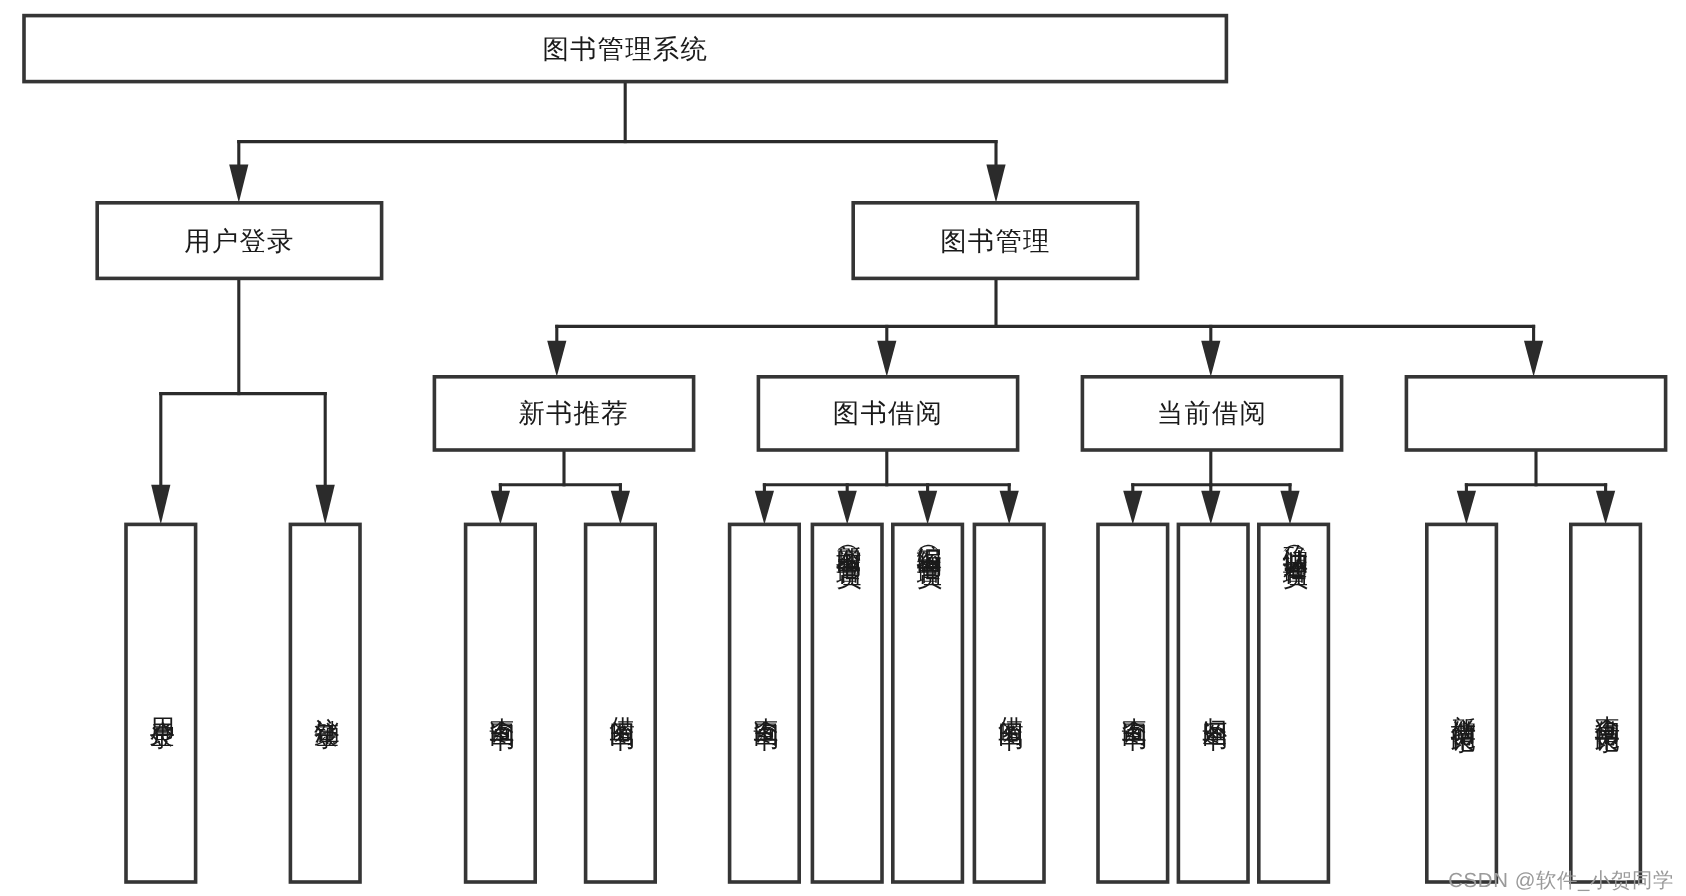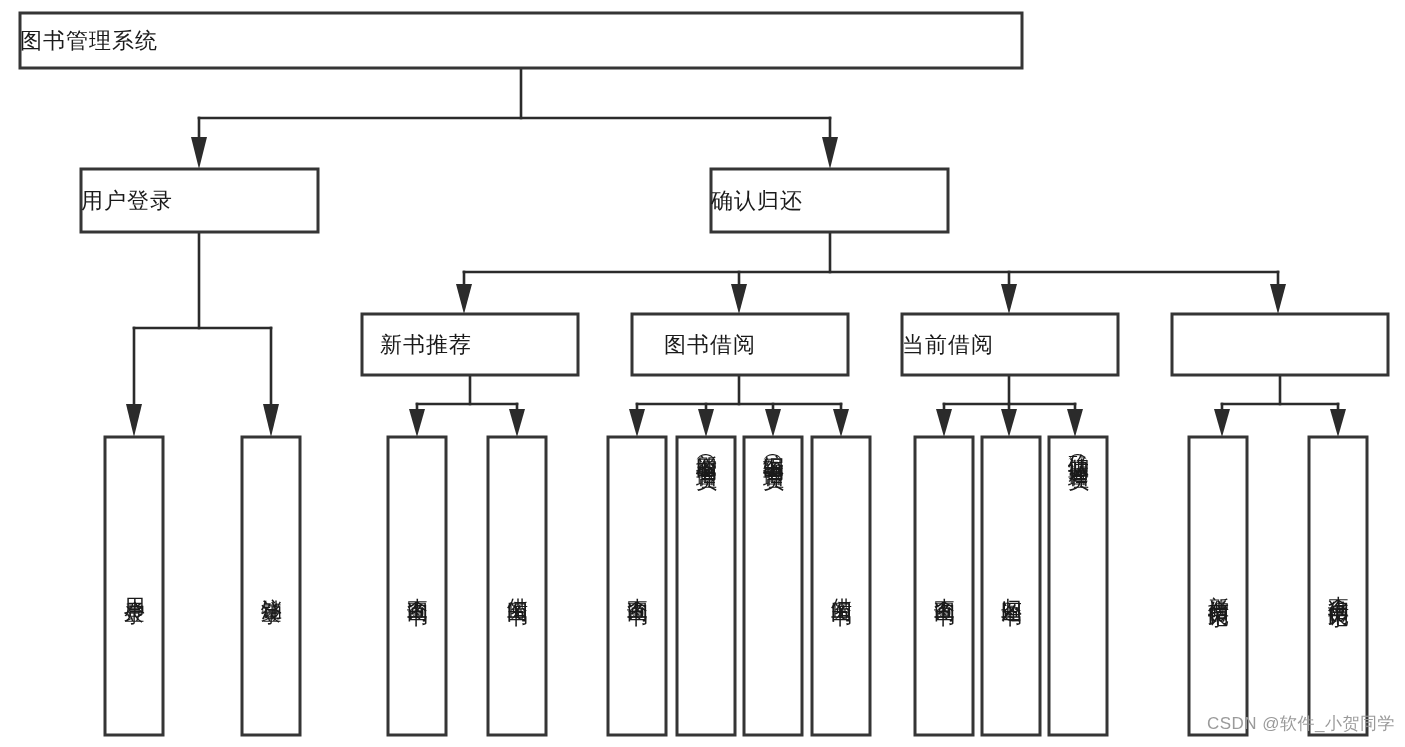--- a/index.html
+++ b/index.html
@@ -57,34 +57,34 @@
     font-size: 21px;
     line-height: 1.18;
     color: #1a1a1a;
     letter-spacing: 2.5px;
     white-space: nowrap;
   }
   .hlabel-wrap {
     position: absolute;
     display: flex;
     align-items: center;
-    justify-content: flex-start;
+    justify-content: center;
     pointer-events: none;
   }
   .hlabel-text {
     font-family: "Liberation Sans", "DejaVu Sans", sans-serif;
     font-size: 22px;
     color: #1a1a1a;
     letter-spacing: 1px;
     white-space: nowrap;
   }
   #watermark {
     position: absolute;
     right: 10px;
-    bottom: 12px;
+    bottom: 2px;
     font-family: "Liberation Sans", "DejaVu Sans", sans-serif;
     font-size: 17px;
     color: #9a9a9a;
     letter-spacing: 0.5px;
     white-space: nowrap;
     margin-top: 45px;
   }
 </style>
 </head>
 <body>
@@ -200,27 +200,27 @@
   </svg>
 
   <div class="hlabel-wrap" style="left:20px; top:13px; width:1002px; height:55px;">
     <span class="hlabel-text">图书管理系统</span>
   </div>
 
   <div class="hlabel-wrap" style="left:81px; top:169px; width:237px; height:63px;">
     <span class="hlabel-text">用户登录</span>
   </div>
   <div class="hlabel-wrap" style="left:711px; top:169px; width:237px; height:63px;">
-    <span class="hlabel-text">确认归还</span>
-  </div>
-
-  <div class="hlabel-wrap" style="left:380px; top:314px; width:216px; height:61px;">
+    <span class="hlabel-text">图书管理</span>
+  </div>
+
+  <div class="hlabel-wrap" style="left:370px; top:314px; width:216px; height:61px;">
     <span class="hlabel-text">新书推荐</span>
   </div>
-  <div class="hlabel-wrap" style="left:664px; top:314px; width:216px; height:61px;">
+  <div class="hlabel-wrap" style="left:632px; top:314px; width:216px; height:61px;">
     <span class="hlabel-text">图书借阅</span>
   </div>
   <div class="hlabel-wrap" style="left:902px; top:314px; width:216px; height:61px;border-radius:28px;">
     <span class="hlabel-text">当前借阅</span>
   </div>
 
   <div class="vlabel-wrap" style="left:105px; top:437px; width:58px; height:298px;">
     <span class="vlabel-text">用户登录</span>
   </div>
   <div class="vlabel-wrap" style="left:242px; top:437px; width:58px; height:298px;">

